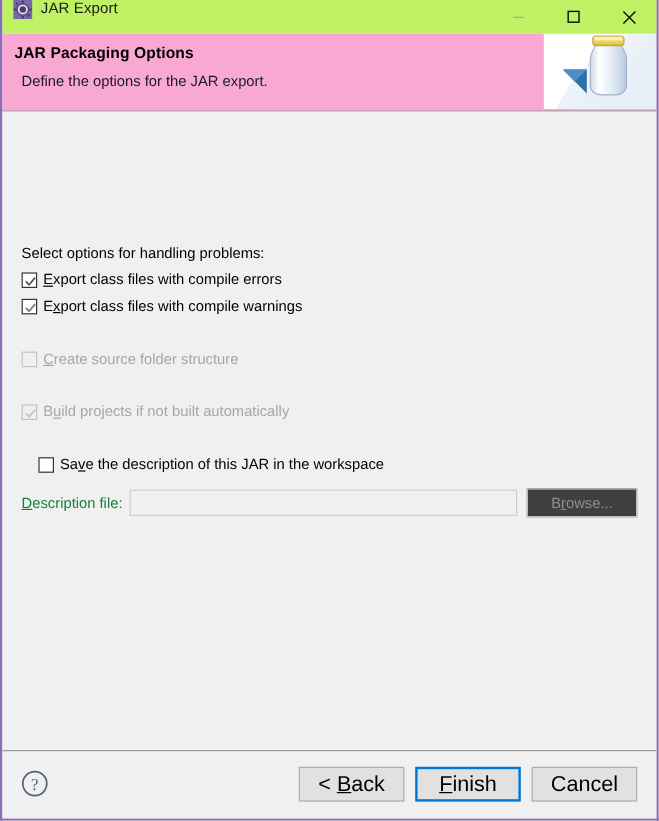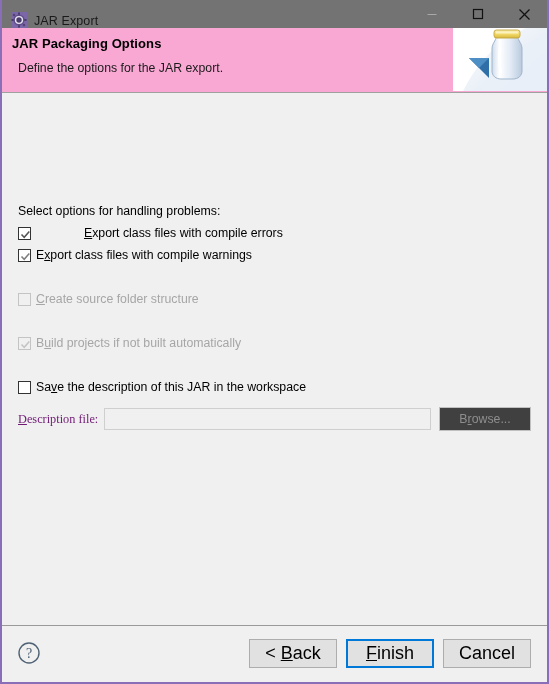--- a/index.html
+++ b/index.html
@@ -26,23 +26,23 @@
     border-right: 2px solid #8a6fb8;
     border-bottom: 2px solid #8a6fb8;
     background: #f0f0f0;
     display: flex;
     flex-direction: column;
   }
 
   
   .titlebar {
     height: 28px;
-    background: #737373;
-    display: flex;
-    align-items: flex-end;
+    background: #bef264;
+    display: flex;
+    align-items: flex-start;
     flex: 0 0 auto;
     position: relative;
     z-index: 5;
   }
   .title-icon {
     width: 16px;
     height: 16px;
     margin-left: 9px;
     margin-right: 7px;
     position: relative;
@@ -120,25 +120,25 @@
     color: #000;
   }
 
   .chk-row {
     position: absolute;
     left: 16px;
     display: flex;
     align-items: flex-start;
     height: 18px;
   }
-  .chk-row.r1 { top: 132px; gap: 48px; }
+  .chk-row.r1 { top: 132px; }
   .chk-row.r2 { top: 154px; }
   .chk-row.r3 { top: 198px; justify-content: flex-end; }
   .chk-row.r4 { top: 242px; }
-  .chk-row.r5 { top: 286px; }
+  .chk-row.r5 { top: 286px; margin-left: 14px; }
 
   .cbox {
     width: 13px;
     height: 13px;
     box-sizing: border-box;
     background: #ffffff;
     border: 1px solid #333333;
     margin-top: 2px;
     margin-right: 5px;
     position: relative;
@@ -164,24 +164,23 @@
     position: absolute;
     left: 16px;
     top: 314px;
     right: 16px;
     height: 24px;
     display: flex;
     align-items: center;
   }
   .desc-label {
     font-size: 12.3px;
-    color: #701a75;
+    color: #15803d;
     white-space: nowrap;
     margin-right: 6px;
-    font-family: Liberation Serif, serif;
   }
   .desc-input {
     flex: 1 1 auto;
     height: 22px;
     box-sizing: border-box;
     background: #f0f0f0;
     border: 1px solid #cfcfcf;
     font-family: "Liberation Sans", sans-serif;
     font-size: 12.3px;
     color: #a6a6a6;

